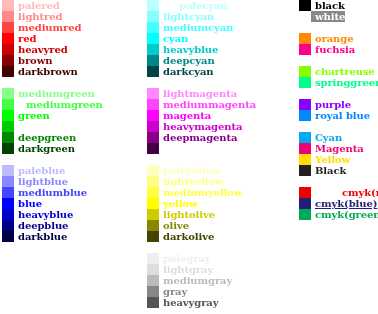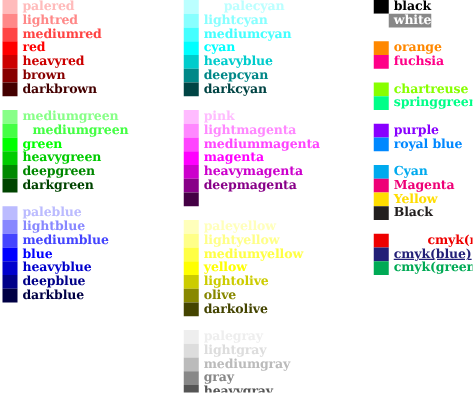--- a/index.html
+++ b/index.html
@@ -100,21 +100,20 @@
         <div class="row">
           <span class="swatch" style="background: rgb(68, 255, 68);"></span>
           <span class="label" style="color: rgb(68, 255, 68); padding-left: 12px;">mediumgreen</span>
         </div>
         <div class="row">
           <span class="swatch" style="background: rgb(0, 255, 0);"></span>
           <span class="label" style="color: rgb(0, 255, 0);">green</span>
         </div>
         <div class="row">
           <span class="swatch" style="background: rgb(0, 204, 0);"></span>
-          <span class="label" style="color: rgb(0, 204, 0);">heavygreen</span>
         </div>
         <div class="row">
           <span class="swatch" style="background: rgb(0, 136, 0);"></span>
           <span class="label" style="color: rgb(0, 136, 0);">deepgreen</span>
         </div>
         <div class="row">
           <span class="swatch" style="background: rgb(0, 68, 0);"></span>
           <span class="label" style="color: rgb(0, 68, 0); text-align: right;">darkgreen</span>
         </div>
       </div>
@@ -176,24 +175,20 @@
           <span class="swatch" style="background: rgb(0, 136, 136);"></span>
           <span class="label" style="color: rgb(0, 136, 136);">deepcyan</span>
         </div>
         <div class="row">
           <span class="swatch" style="background: rgb(0, 68, 68);"></span>
           <span class="label" style="color: rgb(0, 68, 68);">darkcyan</span>
         </div>
       </div>
       <div class="gap"></div>
       <div class="group">
-        <div class="row">
-          <span class="swatch" style="background: rgb(255, 187, 255);"></span>
-          <span class="label" style="color: rgb(255, 187, 255);">pink</span>
-        </div>
         <div class="row">
           <span class="swatch" style="background: rgb(255, 136, 255);"></span>
           <span class="label" style="color: rgb(255, 136, 255);">lightmagenta</span>
         </div>
         <div class="row">
           <span class="swatch" style="background: rgb(255, 68, 255);"></span>
           <span class="label" style="color: rgb(255, 68, 255);">mediummagenta</span>
         </div>
         <div class="row">
           <span class="swatch" style="background: rgb(255, 0, 255);"></span>

